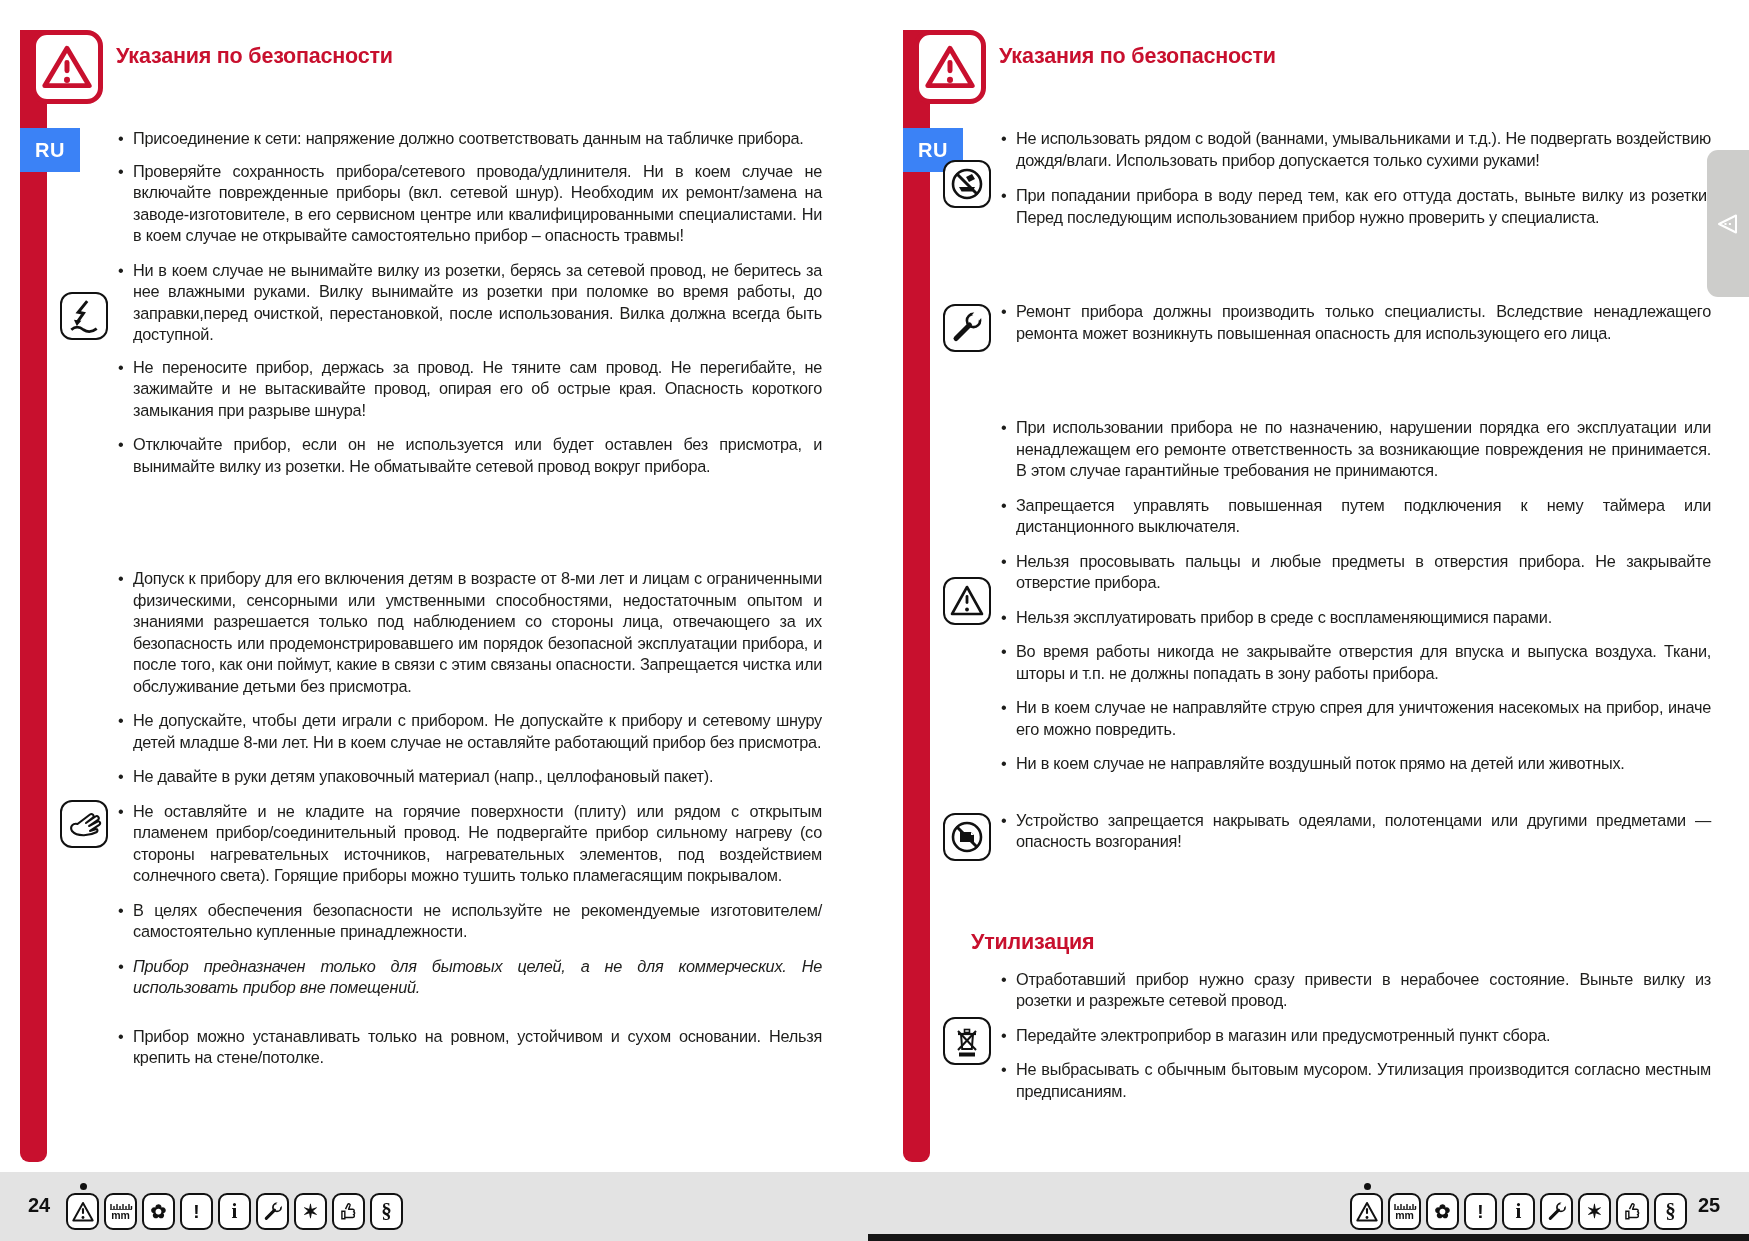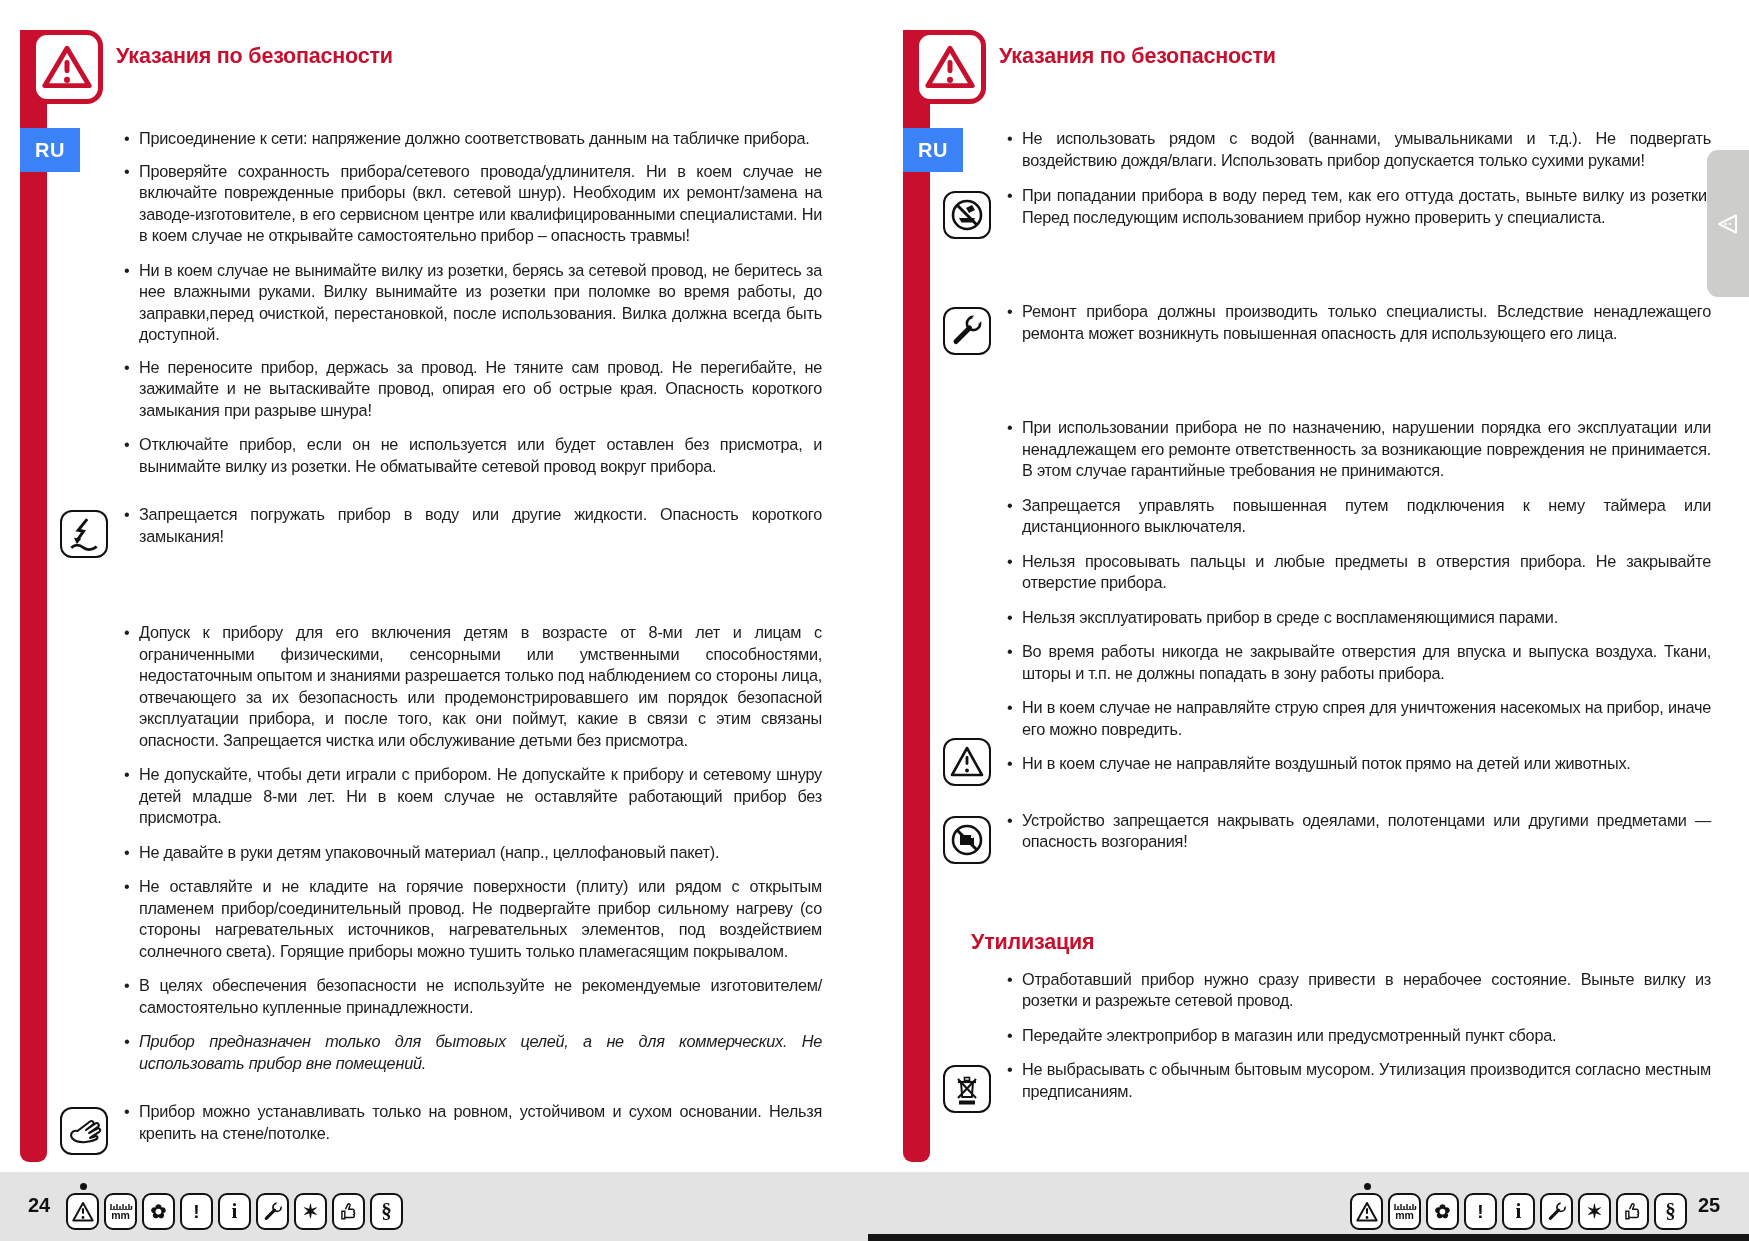--- a/index.html
+++ b/index.html
@@ -17,21 +17,21 @@
   .warnbox{position:absolute;left:11px;top:30px;width:72px;height:74px;
     background:#fff;border:5px solid #c8102e;border-radius:16px;
     display:flex;align-items:center;justify-content:center;box-sizing:border-box;}
   .ru-tab{position:absolute;left:0;top:128px;width:60px;height:44px;background:#3b82f6;
     color:#fff;font-weight:bold;font-size:20px;display:flex;align-items:center;justify-content:center;
     letter-spacing:.5px;}
   .page-heading{position:absolute;left:96px;top:30px;color:#c8102e;
     font-size:21.5px;font-weight:bold;letter-spacing:-0.2px;}
 
   .content{position:absolute;left:40px;right:4px;top:128px;}
-  .sec{display:flex;align-items:flex-end;gap:14px;}
+  .sec{display:flex;align-items:center;gap:8px;}
   .sec-icon{width:48px;height:48px;border:2.5px solid #111;border-radius:12px;
     display:flex;align-items:center;justify-content:center;flex-shrink:0;background:#fff;box-sizing:border-box;}
   .bullets{flex:1;list-style:none;margin:0;padding:0;}
   .bullets li{position:relative;padding-left:17px;margin:0 0 11px 0;
     font-size:16.3px;line-height:21.5px;text-align:justify;letter-spacing:-0.25px;}
   .bullets li:before{content:"•";position:absolute;left:2px;top:0;}
 
   .sub-heading{color:#c8102e;font-size:21.5px;font-weight:bold;margin:0 0 14px 28px;letter-spacing:-0.2px;}
 
   .footer{position:absolute;left:0;top:1172px;width:1749px;height:69px;background:#e3e3e3;}
@@ -86,21 +86,20 @@
           <path d="M7.5 20.5 L10.2 26.5 L14.5 21.5 Z" fill="#111"></path>
           <path d="M5 30 Q10.5 25 16.5 30 Q22.5 34 29 29" fill="none" stroke="#111" stroke-width="2.6"></path>
         </svg>
       </div>
       <ul class="bullets">
         <li>Присоединение к сети: напряжение должно соответствовать данным на табличке прибора.</li>
         <li style="margin-bottom:13px;">Проверяйте сохранность прибора/сетевого провода/удлинителя. Ни в коем случае не включайте поврежденные приборы (вкл. сетевой шнур). Необходим их ремонт/замена на заводе-изготовителе, в его сервисном центре или квалифицированными специалистами. Ни в коем случае не открывайте самостоятельно прибор – опасность травмы!</li>
         <li>Ни в коем случае не вынимайте вилку из розетки, берясь за сетевой провод, не беритесь за нее влажными руками. Вилку вынимайте из розетки при поломке во время работы, до заправки,перед очисткой, перестановкой, после использования. Вилка должна всегда быть доступной.</li>
         <li style="margin-bottom:13px;">Не переносите прибор, держась за провод. Не тяните сам провод. Не перегибайте, не зажимайте и не вытаскивайте провод, опирая его об острые края. Опасность короткого замыкания при разрыве шнура!</li>
         <li style="margin-bottom:27px;">Отключайте прибор, если он не используется или будет оставлен без присмотра, и вынимайте вилку из розетки. Не обматывайте сетевой провод вокруг прибора.</li>
-        <li>Запрещается погружать прибор в воду или другие жидкости. Опасность короткого замыкания!</li>
       </ul>
     </div>
 
     <div class="sec">
       <div class="sec-icon">
         <svg width="36" height="36" viewBox="0 0 36 36">
           <path d="M6 25 C3.5 20.5 7 17 11.5 18 L24 8.5 C26 7 29 9.5 27 11.5 L20 17 L29.5 10.5 C31.5 9 34 11.8 32 13.8 L23 20 L31.5 15.5 C33.5 14.5 35.2 17.3 33.2 18.9 L24 25 L29.5 23.2 C31.5 22.6 32.2 25.2 30.3 26.2 C24.5 29.3 11.5 31.5 6 25 Z" fill="none" stroke="#111" stroke-width="2.1" stroke-linejoin="round"></path>
         </svg>
       </div>
       <ul class="bullets">

